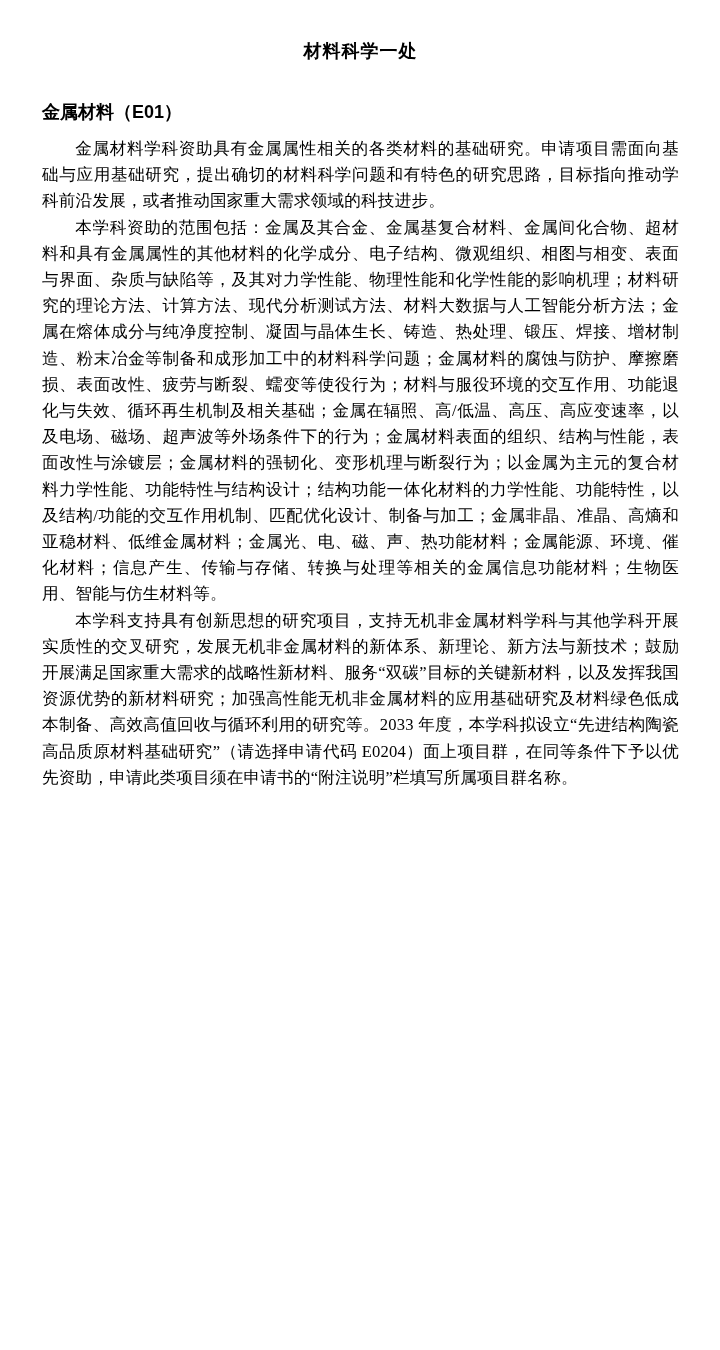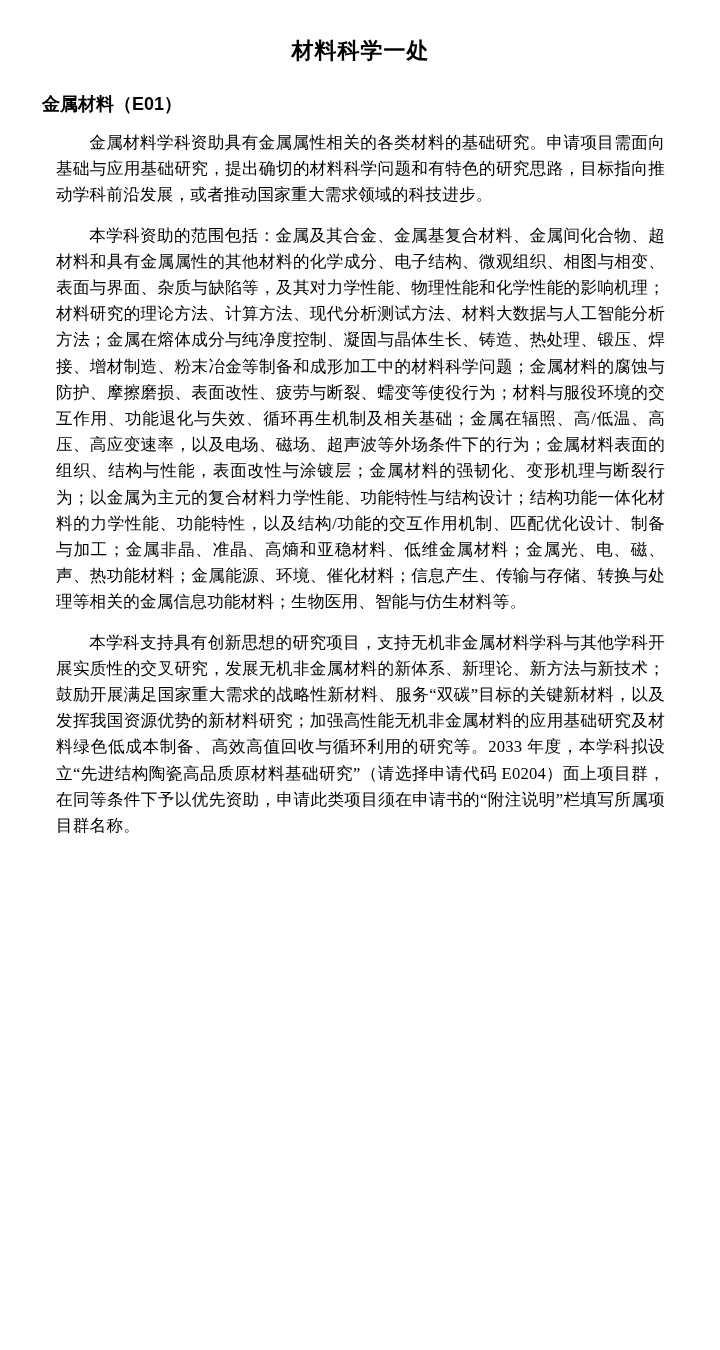--- a/index.html
+++ b/index.html
@@ -18,36 +18,36 @@
     box-sizing: border-box;
     width: 720px;
     height: 1350px;
     padding: 30px 41px 0 42px;
   }
   .doc-title {
     margin: 6px 0 0 0;
     text-align: center;
     font-family: "Liberation Sans", "DejaVu Sans", sans-serif;
     font-weight: bold;
-    font-size: 22px;
+    font-size: 18px;
     line-height: 30px;
     letter-spacing: 1px;
   }
   .section-heading {
     margin: 36px 0 12px 0;
     font-family: "Liberation Sans", "DejaVu Sans", sans-serif;
     font-weight: bold;
     font-size: 18px;
     line-height: 24px;
   }
   .section-heading.first {
-    margin-top: 26px;
+    margin-top: 34px;
   }
   .para {
-    margin: 14px;
+    margin: 0;
     font-size: 16.6px;
     line-height: 26.2px;
     text-align: justify;
     text-justify: inter-ideograph;
     text-indent: 2em;
     letter-spacing: 0.2px;
   }
 </style>
 </head>
 <body>

